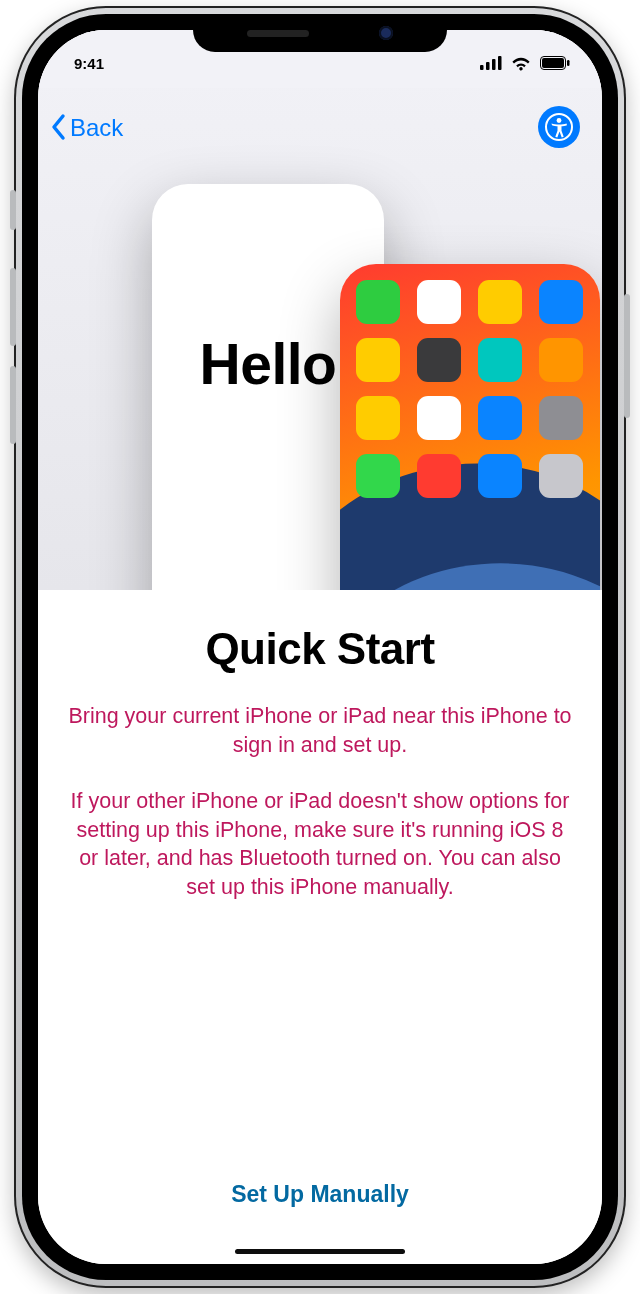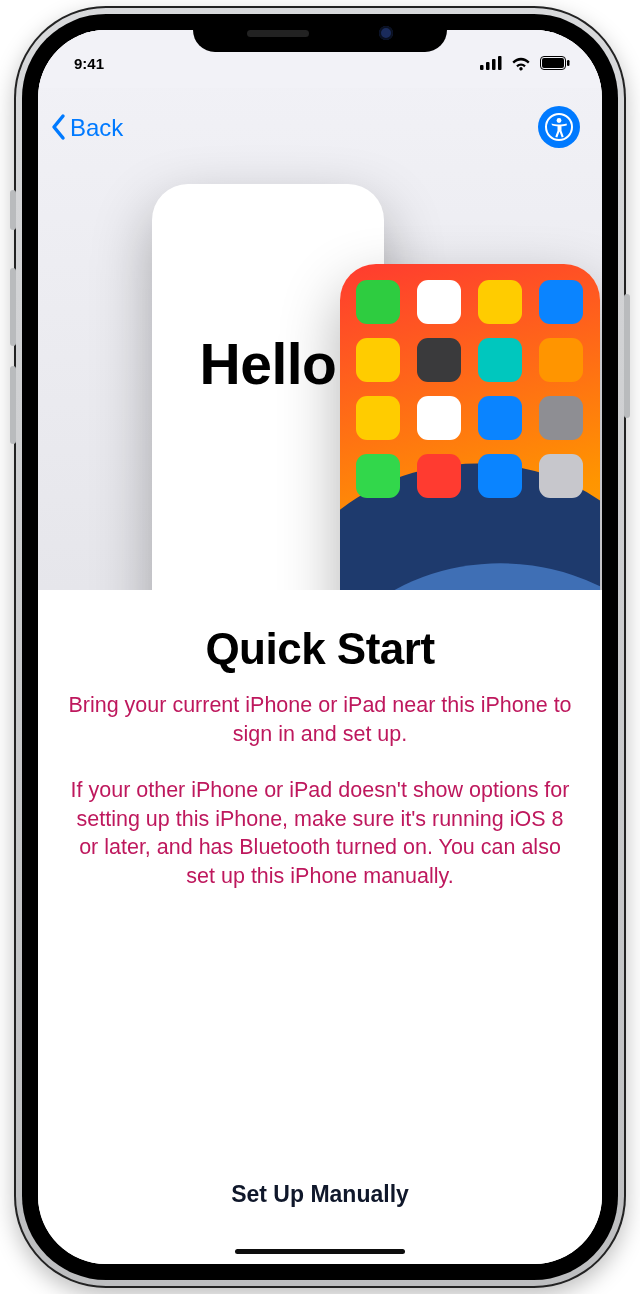--- a/index.html
+++ b/index.html
@@ -129,28 +129,28 @@
   .ax-btn svg { display: block; }
 
   
   .content {
     position: absolute;
     top: 560px; left: 0; right: 0; bottom: 0;
     background: #fff;
     padding: 34px 30px 0;
     text-align: center;
   }
-  .title { font-size: 44px; font-weight: 800; letter-spacing: -0.5px; margin-bottom: 17px; }
+  .title { font-size: 44px; font-weight: 800; letter-spacing: -0.5px; margin-bottom: 28px; }
   .para  { font-size: 21.5px; line-height: 1.33; color: #be185d; }
   .para + .para { margin-top: 28px; }
 
   .manual {
     position: absolute; left: 0; right: 0; bottom: 56px;
     text-align: center;
-    font-size: 23px; font-weight: 700; color: #0f172a;
+    font-size: 23px; font-weight: 700; color: #0369a1;
   }
 
   .home-ind-main {
     position: absolute; bottom: 10px; left: 50%; transform: translateX(-50%);
     width: 170px; height: 5px; background: #000; border-radius: 3px; opacity: .95;
   }
 </style>
 </head>
 <body>
 

